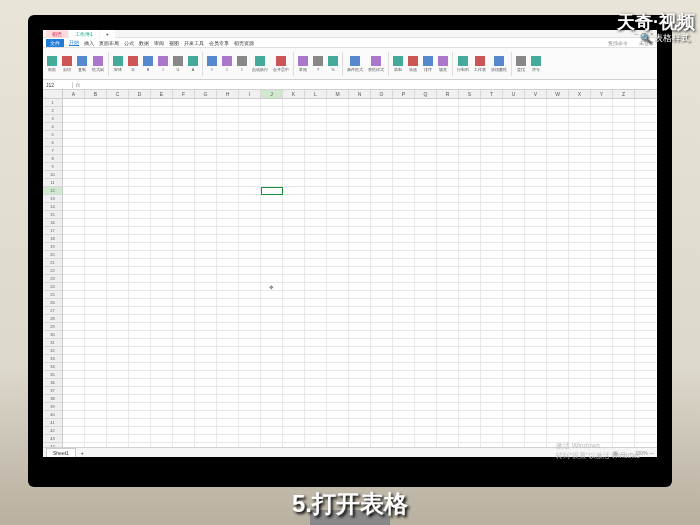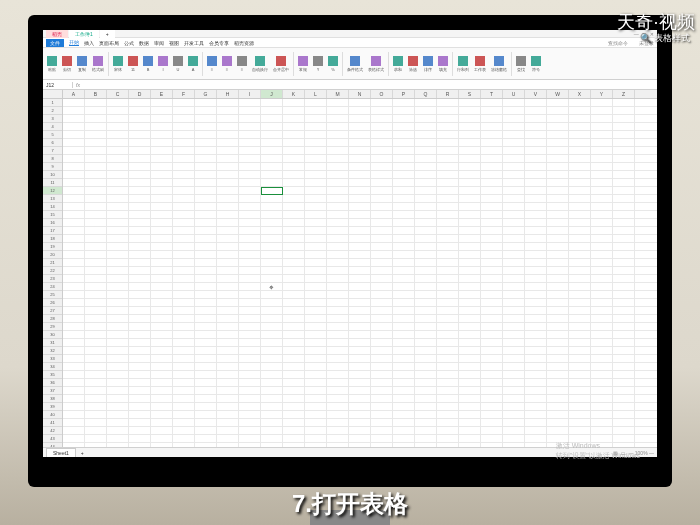--- a/index.html
+++ b/index.html
@@ -33,21 +33,21 @@
 .cells{position:absolute;top:9px;left:20px;right:0;bottom:0}
 .row{height:8px;border-bottom:1px solid #e8e8e8;display:flex}
 .cell{width:22px;border-right:1px solid #e8e8e8}
 .activecell{position:absolute;width:22px;height:8px;border:1px solid #1a8f3c;background:#fff}
 .cursor{position:absolute;font-size:8px;color:#333}
 .statusbar{height:10px;background:#f5f5f5;display:flex;align-items:center;font-size:5px;padding:0 3px;border-top:1px solid #d0d0d0}
 .sheettab{background:#fff;padding:1px 6px;border:1px solid #ccc;border-bottom:none}
 .statr{margin-left:auto;display:flex;gap:3px;color:#888}
 .stand{position:absolute;bottom:0;left:50%;transform:translateX(-50%);width:80px;height:15px;background:#888}
 .caption{position:absolute;bottom:5px;left:50%;transform:translateX(-50%);color:#fff;font-size:24px;font-weight:bold;text-shadow:2px 2px 3px #000}
-.watermark{position:absolute;top:10px;right:5px;color:#fff;font-size:18px;font-weight:normal;text-shadow:1px 1px 3px #000}
+.watermark{position:absolute;top:10px;right:5px;color:#fff;font-size:18px;font-weight:bold;text-shadow:1px 1px 3px #000}
 .wm2{position:absolute;top:32px;right:10px;color:#fff;font-size:9px;text-shadow:1px 1px 2px #000}
 .wmactivate{position:absolute;bottom:64px;right:60px;color:#bbb;font-size:7px}
 </style>
 </head>
 <body>
 
 <div class="desk"></div>
 
 <div class="monitor">
 <div class="screen">
@@ -1539,13 +1539,13 @@
 </div>
 
 <div class="wmactivate">
   <div>激活 Windows</div>
   <div>转到"设置"以激活 Windows</div>
 </div>
 
 <div class="stand"></div>
 <div class="watermark">天奇·视频</div>
 <div class="wm2">🔍 <span>表格样式</span></div>
-<div class="caption">7.打开表格</div>
+<div class="caption">5.打开表格</div>
 
 </body></html>

